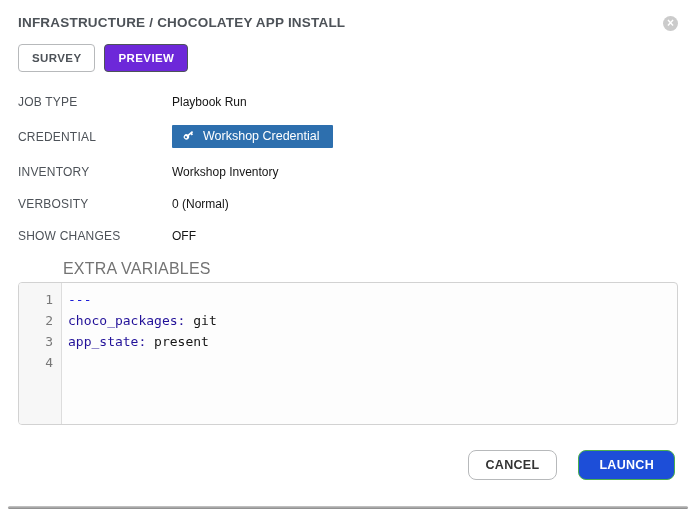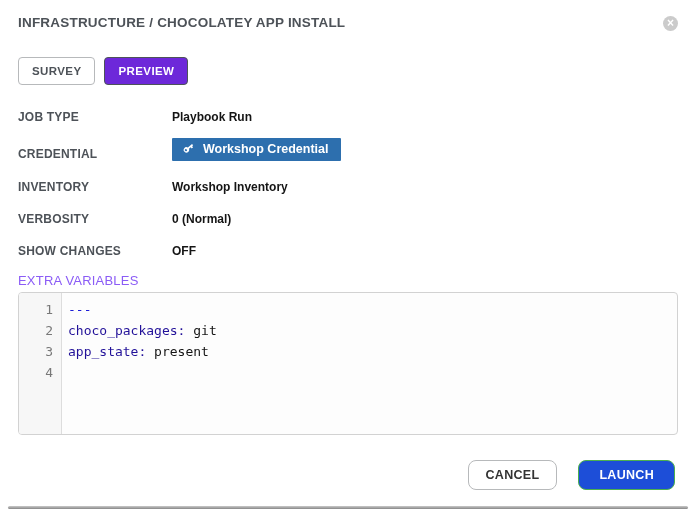--- a/index.html
+++ b/index.html
@@ -18,47 +18,47 @@
     font-size: 13.5px; font-weight: bold; color: #4d5258; letter-spacing: 0.2px;
   }
   .close-btn {
     width: 15px; height: 15px; border-radius: 50%;
     background: #cbcbcb; color: #ffffff;
     font-size: 12px; line-height: 14px; text-align: center; font-weight: bold;
     cursor: pointer; user-select: none; margin-top: 1px;
   }
 
   
-  .tabs { margin-top: 24px; display: flex; gap: 9px; }
+  .tabs { margin-top: 11px; display: flex; gap: 9px; }
   .tab {
     font-size: 11.5px; font-weight: bold; letter-spacing: 0.4px;
     padding: 7px 13px; border-radius: 4px;
     border: 1px solid #b7b9bb; color: #4d5258; background: #ffffff; cursor: pointer;
   }
   .tab.active { background: #6d28d9; border-color: #4d5359; color: #ffffff; }
 
   
   .details { margin-top: 21px; }
-  .detail-row { display: flex; align-items: flex-end; margin-bottom: 14px; min-height: 18px; font-weight: bold; }
+  .detail-row { display: flex; align-items: center; margin-bottom: 14px; min-height: 18px; }
   .detail-row.credential { margin-bottom: 15px; }
   .detail-label {
     width: 154px; flex: 0 0 154px;
     font-size: 12px; color: #4d5258; letter-spacing: 0.2px;
   }
   .detail-value { font-size: 12px; color: #151515; }
 
   .credential-badge {
     display: inline-flex; align-items: center; gap: 8px;
     background: #2d6fae; color: #ffffff;
     font-size: 12.5px; padding: 4px 13px 5px 11px; border-radius: 1px;
   }
   .key-icon { display: inline-flex; }
 
   
-  .ev-label { font-size: 13px; color: #8b5cf6; letter-spacing: 0.2px; margin-top: 15px; }
+  .ev-label { font-size: 16px; color: #737373; letter-spacing: 0.2px; margin-top: 15px; margin-left: 45px; }
   .editor {
     margin-top: 4px; height: 143px;
     border: 1px solid #d2d2d2; border-radius: 4px;
     background: #fdfdfd; display: flex; overflow: hidden;
   }
   .gutter {
     width: 43px; flex: 0 0 43px;
     background: #f7f7f7; border-right: 1px solid #dddddd;
     padding-top: 6px;
   }

